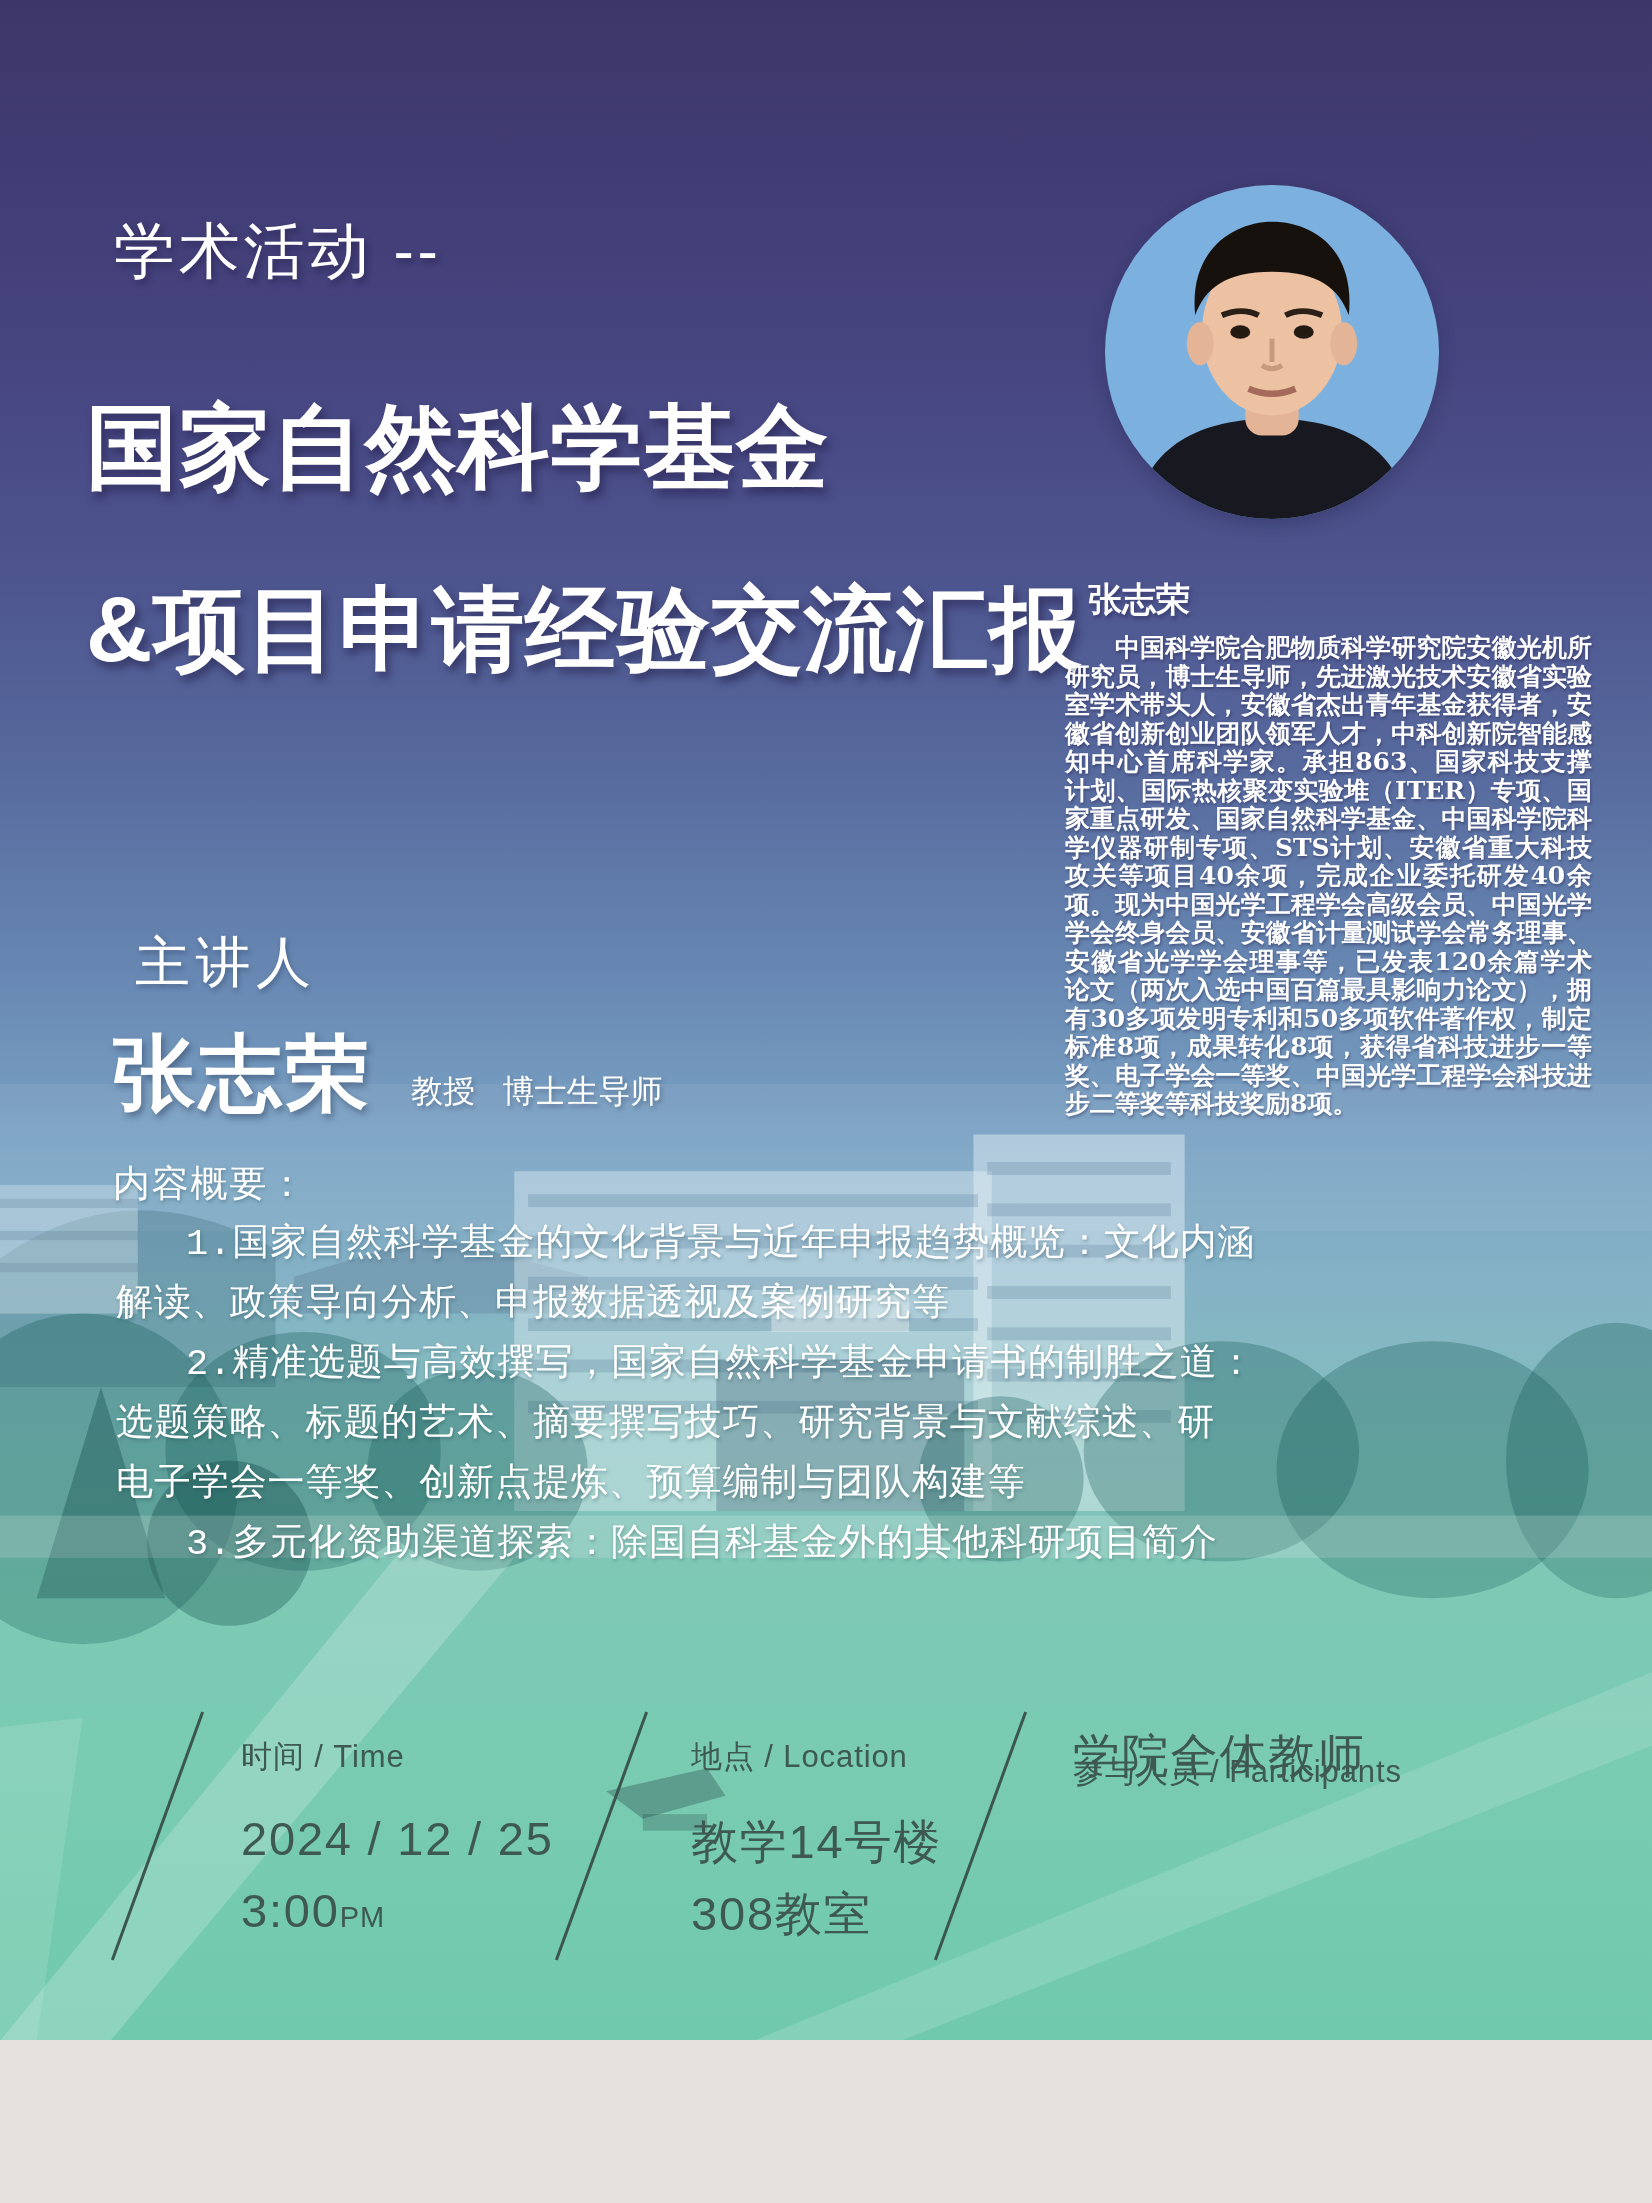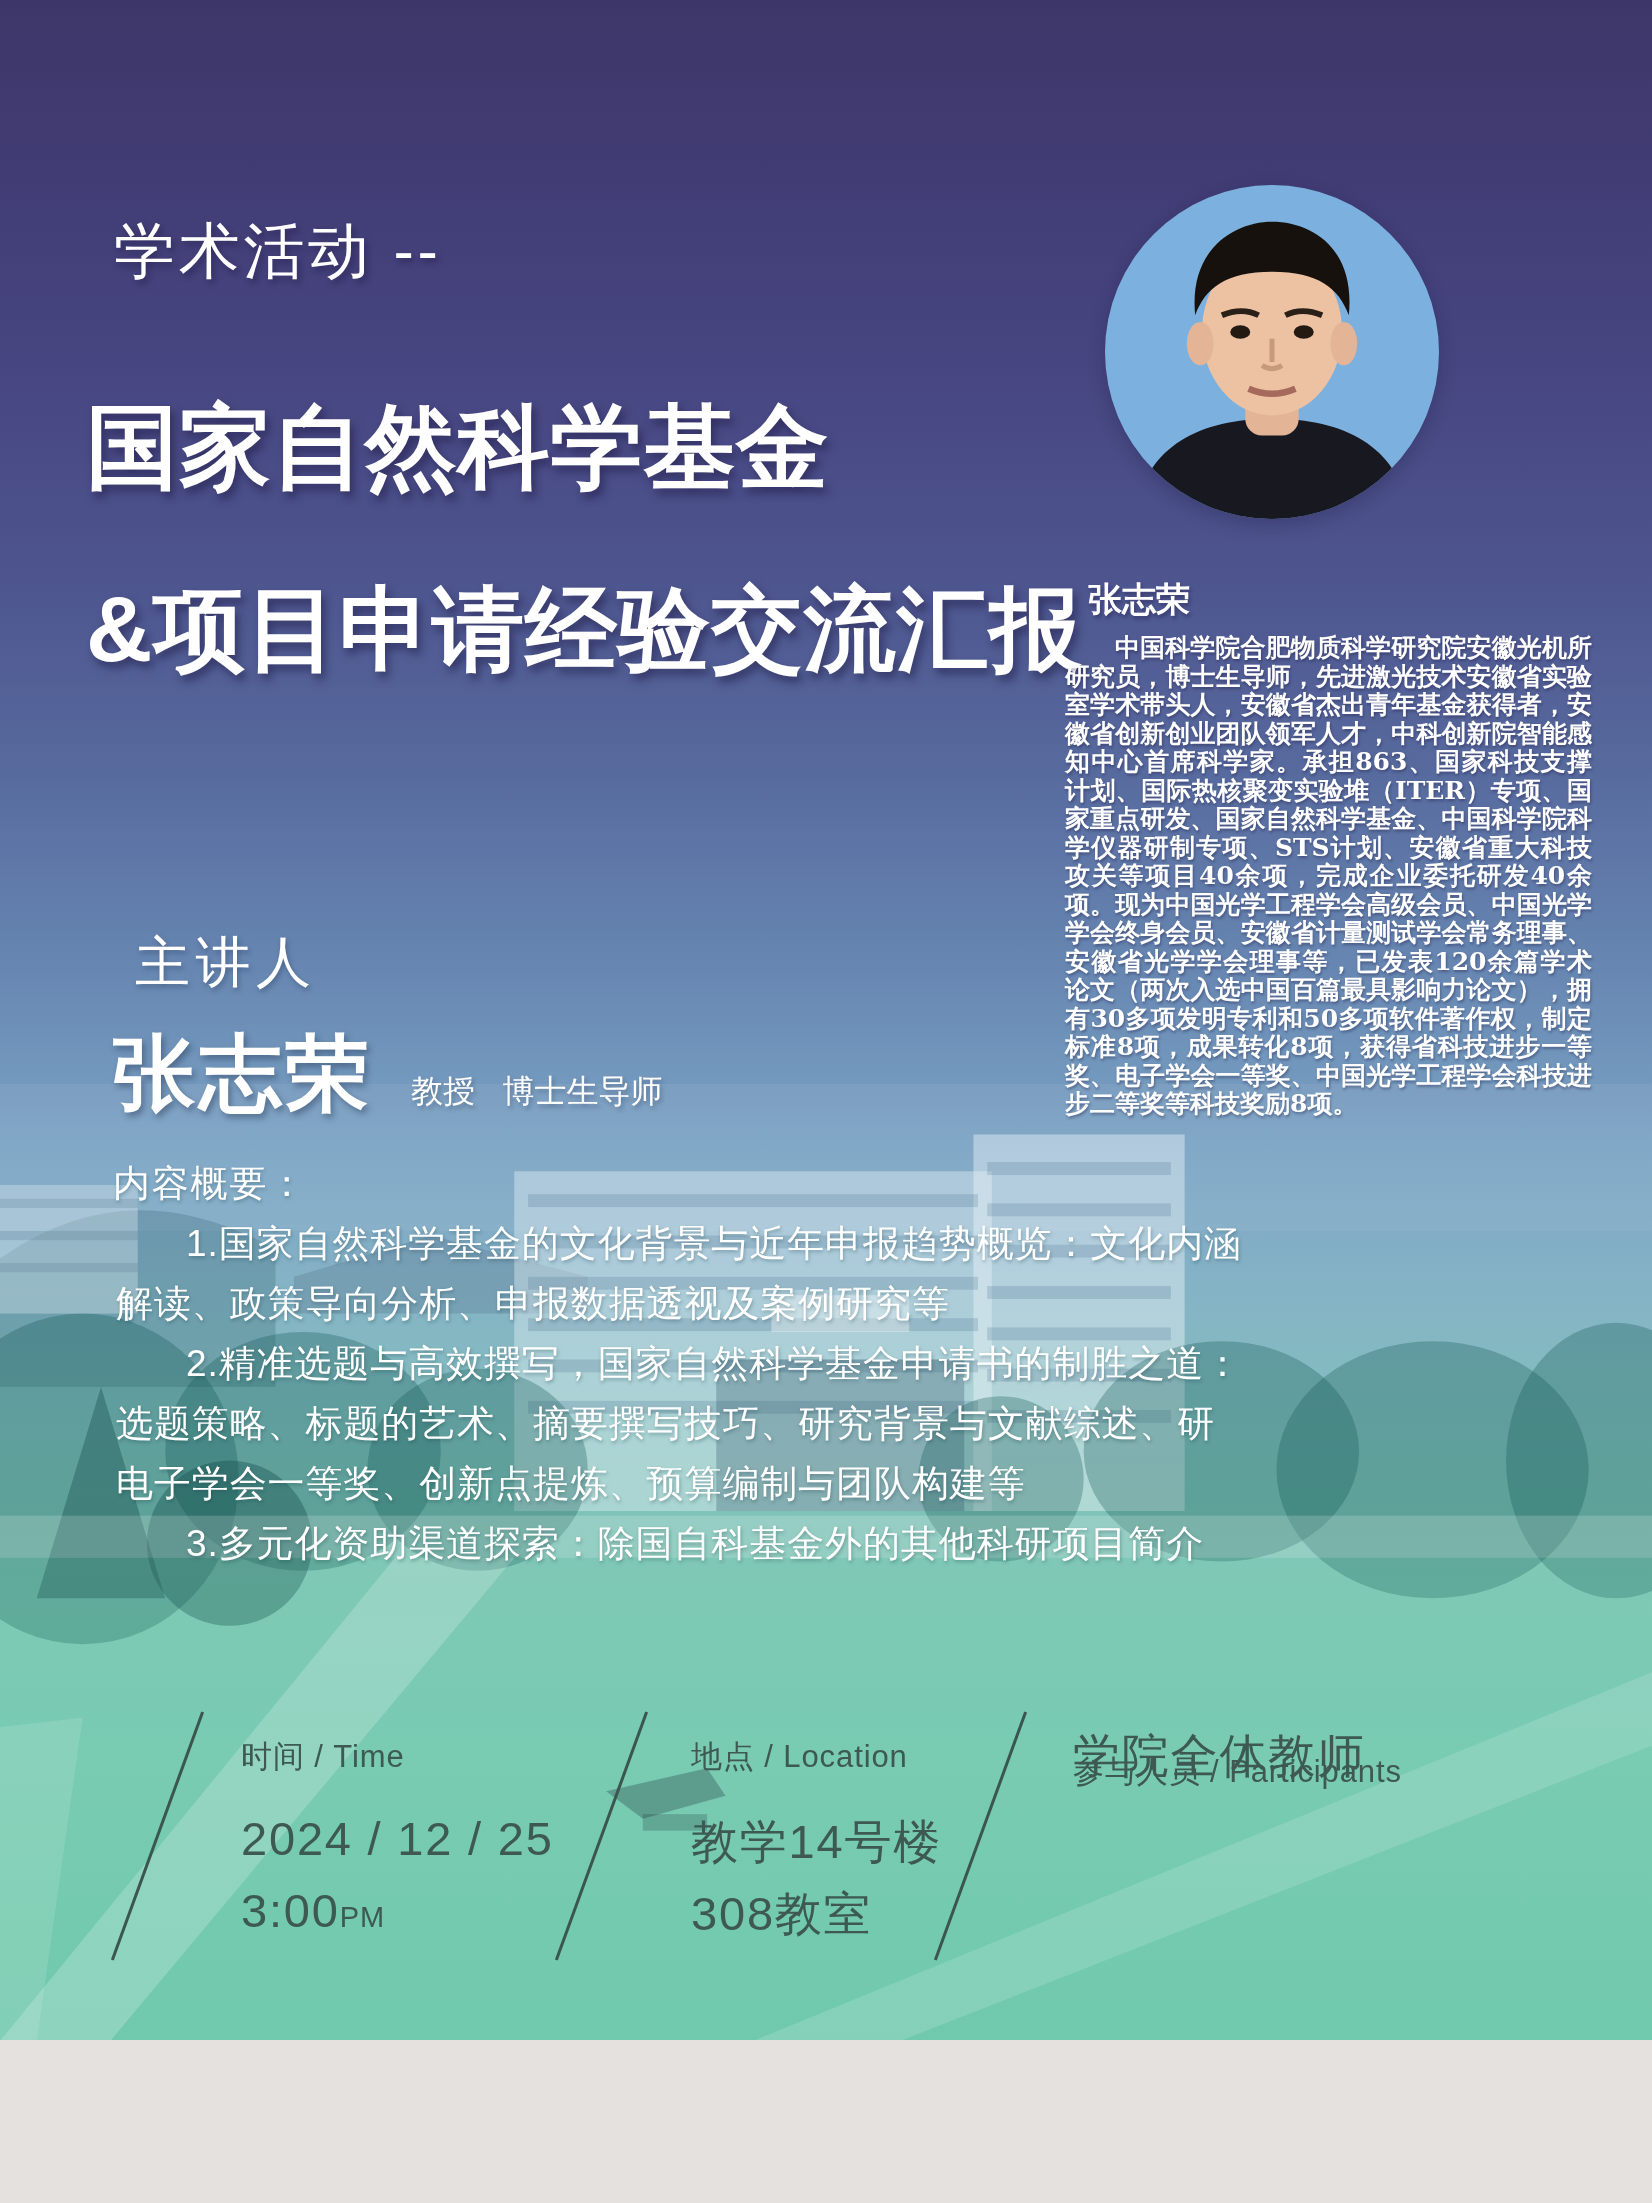--- a/index.html
+++ b/index.html
@@ -35,21 +35,21 @@
   .speaker-big-name{font-size:83px;font-weight:700;color:#ffffff;letter-spacing:3.7px;
     font-family:"DejaVu Serif","Liberation Serif",serif;text-shadow:2.8px 3.7px 6.4px rgba(25,40,70,.4);}
   .speaker-title{font-size:32px;color:#ffffff;font-weight:300;margin-left:39px;
     text-shadow:1.8px 2.8px 4.6px rgba(25,40,70,.35);}
   .speaker-title + .speaker-title{margin-left:27.5px;}
   
   .summary-heading{left:113px;top:1159px;font-size:37px;color:#ffffff;font-weight:300;z-index:2;
     text-shadow:0.9px 1.8px 3.7px rgba(20,60,70,.35);letter-spacing:1.8px;}
   .summary{left:116px;top:1214px;width:1194px;z-index:2;}
   .summary .line{font-size:37px;line-height:60px;color:#ffffff;font-weight:300;white-space:nowrap;
-    text-shadow:0.9px 1.8px 3.7px rgba(20,60,70,.35);letter-spacing:0.9px;}
+    text-shadow:0.9px 1.8px 3.7px rgba(20,60,70,.35);letter-spacing:0.9px;font-family:Liberation Mono, monospace;}
   .summary .line.indent{padding-left:70px;}
   
   .divider{width:2.8px;height:264px;background:#3a564e;z-index:2;}
   .d1{left:156px;top:1704px;transform:rotate(20deg);}
   .d2{left:600px;top:1704px;transform:rotate(20deg);}
   .d3{left:979px;top:1704px;transform:rotate(20deg);}
   .info-col{z-index:2;color:#3d5952;}
   .info-label{font-size:31px;font-weight:400;letter-spacing:0.9px;}
   .lab1{left:241px;top:1736px;}
   .lab2{left:691px;top:1736px;}

